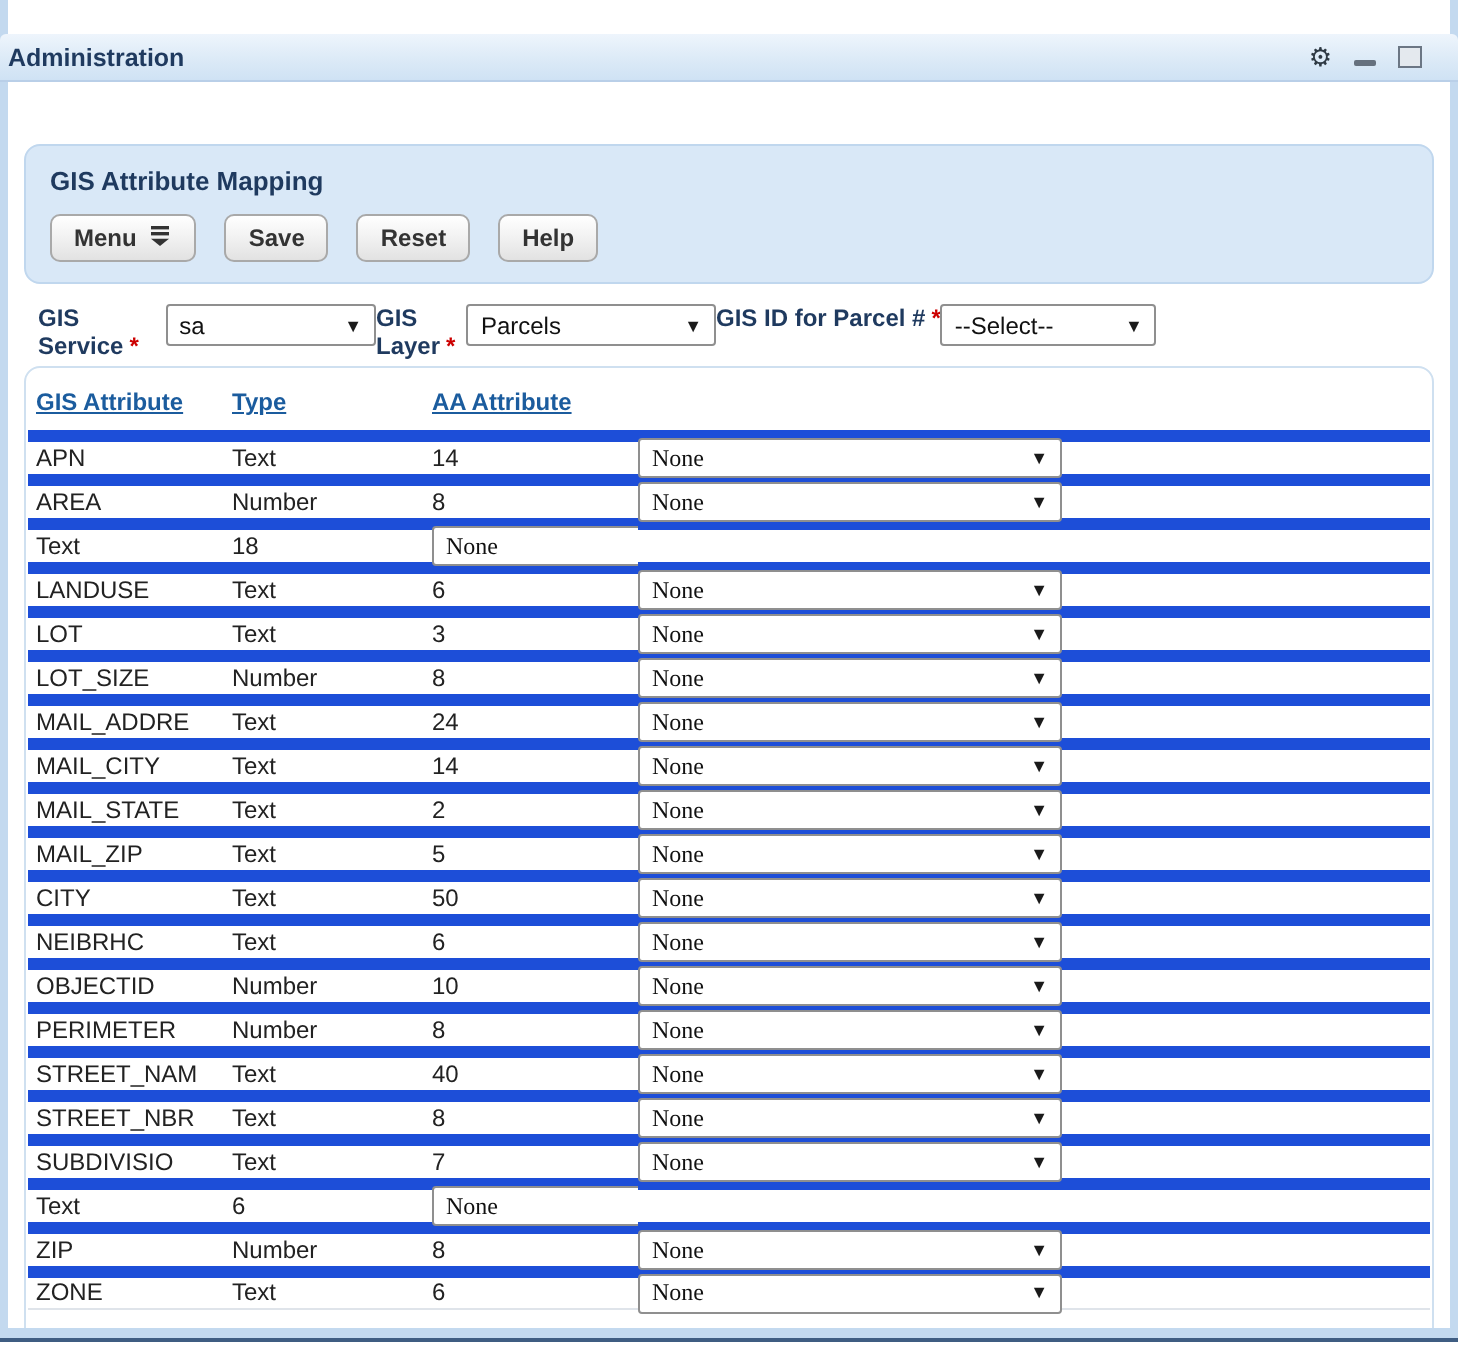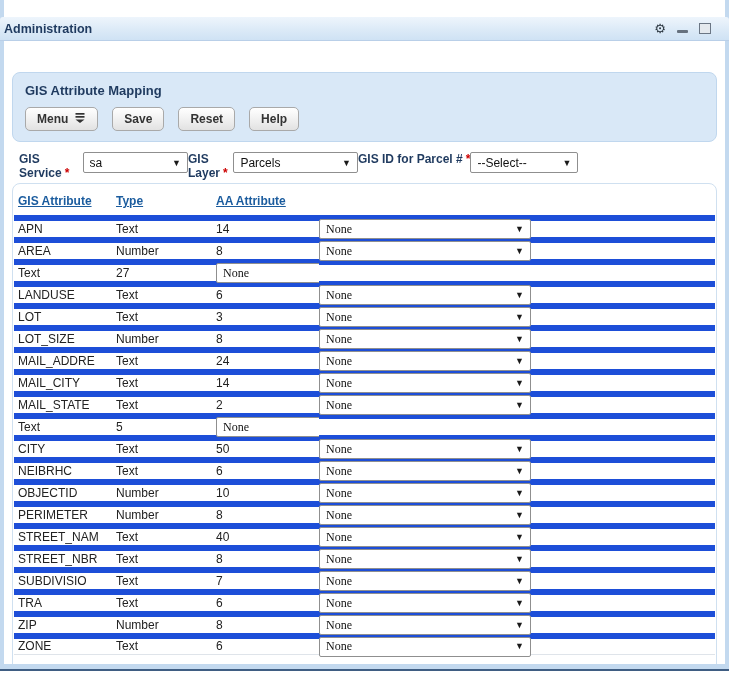--- a/index.html
+++ b/index.html
@@ -197,21 +197,21 @@
             <div class="tcell">8</div>
             <div class="tcell">
               <div class="selectbox aa-select">
                 <span class="sel-text">None</span>
                 <span class="arrow">▼</span>
               </div>
             </div>
           </div>
           <div class="trow">
             <div class="tcell">Text</div>
-            <div class="tcell">27</div>
+            <div class="tcell">18</div>
             <div class="tcell">
               <div class="selectbox aa-select">
                 <span class="sel-text">None</span>
                 <span class="arrow">▼</span>
               </div>
             </div>
           </div>
           <div class="trow">
             <div class="tcell">LANDUSE</div>
             <div class="tcell">Text</div>
@@ -272,20 +272,21 @@
             <div class="tcell">Text</div>
             <div class="tcell">2</div>
             <div class="tcell">
               <div class="selectbox aa-select">
                 <span class="sel-text">None</span>
                 <span class="arrow">▼</span>
               </div>
             </div>
           </div>
           <div class="trow">
+            <div class="tcell">MAIL_ZIP</div>
             <div class="tcell">Text</div>
             <div class="tcell">5</div>
             <div class="tcell">
               <div class="selectbox aa-select">
                 <span class="sel-text">None</span>
                 <span class="arrow">▼</span>
               </div>
             </div>
           </div>
           <div class="trow">
@@ -359,21 +360,20 @@
             <div class="tcell">Text</div>
             <div class="tcell">7</div>
             <div class="tcell">
               <div class="selectbox aa-select">
                 <span class="sel-text">None</span>
                 <span class="arrow">▼</span>
               </div>
             </div>
           </div>
           <div class="trow">
-            <div class="tcell">TRA</div>
             <div class="tcell">Text</div>
             <div class="tcell">6</div>
             <div class="tcell">
               <div class="selectbox aa-select">
                 <span class="sel-text">None</span>
                 <span class="arrow">▼</span>
               </div>
             </div>
           </div>
           <div class="trow">

